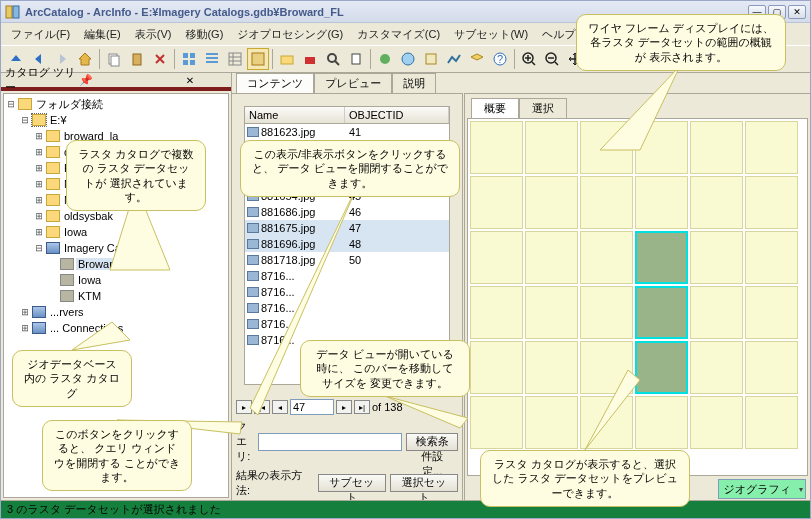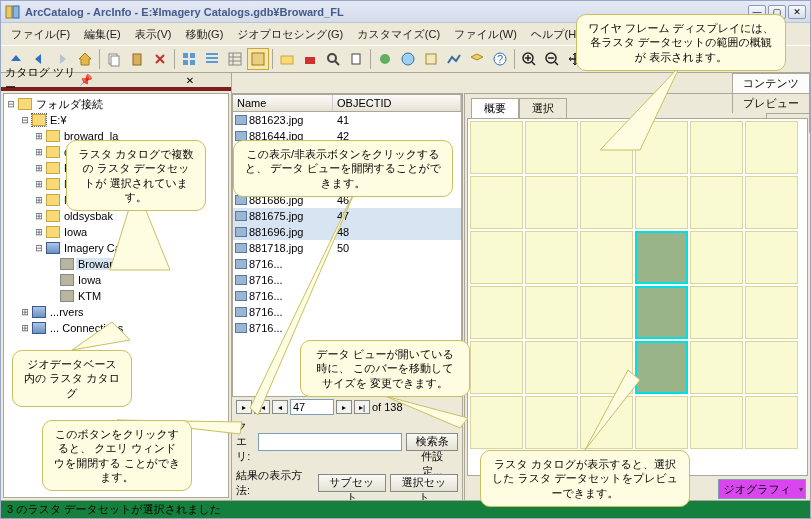--- a/index.html
+++ b/index.html
@@ -12,48 +12,48 @@
 .titlebar .tb-title { color: #435a8b; font-weight: bold; flex: 1; }
 .win-btns { display: flex; gap: 2px; }
 .win-btn { width: 18px; height: 14px; background: linear-gradient(#f6f8fb,#d8dee9); border: 1px solid #8b9ab8; border-radius: 2px; display: flex; align-items: center; justify-content: center; font-size: 9px; }
 
 .menubar { height: 22px; display: flex; align-items: center; padding: 2px 4px; gap: 2px; background: #ece9d8; }
 .menu-item { padding: 2px 6px; color: #222; }
 
 .toolbar { height: 28px; display: flex; align-items: center; padding: 2px 4px; gap: 1px; background: #ece9d8; border-top: 1px solid #fff; border-bottom: 1px solid #aca899; }
 .tb-btn { width: 22px; height: 22px; display: flex; align-items: center; justify-content: center; border: 1px solid transparent; }
 .tb-sep { width: 1px; height: 20px; background: #aca899; margin: 0 2px; }
-.tb-combo { height: 20px; border: 1px solid #7f9db9; background: #d946ef; padding: 0 14px 0 4px; display: flex; align-items: center; min-width: 68px; position: relative; }
+.tb-combo { height: 20px; border: 1px solid #7f9db9; background: #86efac; padding: 0 14px 0 4px; display: flex; align-items: center; min-width: 68px; position: relative; }
 .tb-combo::after { content: "▾"; position: absolute; right: 2px; font-size: 8px; color: #444; }
 
 .main { flex: 1; display: flex; min-height: 0; }
 
 .tree-pane { width: 231px; background: #ece9d8; border-right: 1px solid #aca899; display: flex; flex-direction: column; }
 .tree-head { height: 18px; display: flex; align-items: center; padding: 0 4px; border-bottom: 4px solid #7f1d1d; background: #e9e5d5; }
 .tree-head span { flex: 1; }
 .tree-close { width: 14px; height: 14px; display: flex; align-items: center; justify-content: center; font-size: 10px; }
 .tree { flex: 1; background: #fff; border: 1px solid #aca899; margin: 2px; overflow: auto; padding: 2px 0; }
 .tree-row { display: flex; align-items: center; height: 16px; white-space: nowrap; }
 .tw { width: 14px; text-align: center; font-size: 9px; color: #555; }
 .fld { width: 14px; height: 12px; background: #f9d97a; border: 1px solid #caa638; display: inline-block; margin-right: 2px; }
 .fld.sel { outline: 1px dotted #666; }
 .dbi { width: 14px; height: 12px; background: linear-gradient(#aac6e8,#6a90c3); border: 1px solid #3b5a8a; display: inline-block; margin-right: 2px; }
 .rci { width: 14px; height: 12px; background: #b8b6a0; border: 1px solid #888; display: inline-block; margin-right: 2px; }
 .label { padding: 0 2px; }
 .label.hl { background: #d7e4f2; }
 
 .content-pane { flex: 1; display: flex; flex-direction: column; min-width: 0; background: #ece9d8; }
-.tabs { display: flex; align-items: flex-end; height: 20px; padding-left: 4px; gap: 0; flex-direction: column; }
+.tabs { display: flex; align-items: center; height: 20px; padding-left: 4px; gap: 0; }
 .tab { padding: 2px 10px; border: 1px solid #aca899; background: #ece9d8; border-bottom: none; }
 .tab.active { background: #fcfcfa; }
 
 .content-body { flex: 1; display: flex; min-height: 0; }
 
 .list-col { width: 230px; display: flex; flex-direction: column; background: #ece9d8; border-top: 1px solid #aca899; }
-.list-wrap { flex: 1; background: #fff; border: 1px solid #aca899; margin: 0; overflow: auto; }
+.list-wrap { flex: 1; background: #fff; border: 1px solid #aca899; margin: 12px; overflow: auto; }
 .list-head { display: flex; background: linear-gradient(#fbfbf9,#e6e3d5); border-bottom: 1px solid #aca899; position: sticky; top: 0; }
 .list-head div { padding: 2px 4px; border-right: 1px solid #ccc; }
 .list-head .c1 { width: 100px; }
 .list-head .c2 { flex: 1; }
 .list-row { display: flex; height: 16px; align-items: center; }
 .list-row.sel { background: #d7e4f2; }
 .list-row .c1 { width: 100px; display: flex; align-items: center; gap: 2px; padding-left: 2px; }
 .list-row .c2 { flex: 1; padding-left: 4px; }
 .rthumb { width: 12px; height: 10px; background: #9ab8d6; border: 1px solid #5a7a9a; }
 
@@ -105,21 +105,21 @@
     </div>
   </div>
 
   <div class="menubar">
     <div class="menu-item">ファイル(F)</div>
     <div class="menu-item">編集(E)</div>
     <div class="menu-item">表示(V)</div>
     <div class="menu-item">移動(G)</div>
     <div class="menu-item">ジオプロセシング(G)</div>
     <div class="menu-item">カスタマイズ(C)</div>
-    <div class="menu-item">ファイル(W)</div>
+    <div class="menu-item">サブセット(W)</div>
     <div class="menu-item">ヘルプ(H)</div>
   </div>
 
   <div class="toolbar">
     <div class="tb-btn">
         <svg class="icon" viewBox="0 0 16 16">
           <path d="M3 10 L8 4 L13 10 Z" fill="#2e70c8"></path>
         </svg>
       </div>
     <div class="tb-btn">
@@ -559,21 +559,21 @@
   </div>
 
   <div class="statusbar">
     <span>3 のラスタ データセットが選択されました</span>
   </div>
 </div>
 
 <div class="callout" style="left:66px;top:140px;width:140px"><span>ラスタ カタログで複数の
 ラスタ データセットが
 選択されています。</span></div>
-<div class="callout" style="left:233px;top:140px;width:220px"><span>この表示/非表示ボタンをクリックすると、
+<div class="callout" style="left:240px;top:140px;width:220px"><span>この表示/非表示ボタンをクリックすると、
 データ ビューを開閉することができます。</span></div>
 <div class="callout" style="left:576px;top:14px;width:210px"><span>ワイヤ フレーム ディスプレイには、
 各ラスタ データセットの範囲の概観が
 表示されます。</span></div>
 <div class="callout" style="left:12px;top:350px;width:120px"><span>ジオデータベース内の
 ラスタ カタログ</span></div>
 <div class="callout" style="left:42px;top:420px;width:150px"><span>このボタンをクリックすると、
 クエリ ウィンドウを開閉する
 ことができます。</span></div>
 <div class="callout" style="left:300px;top:340px;width:170px"><span>データ ビューが開いている時に、

